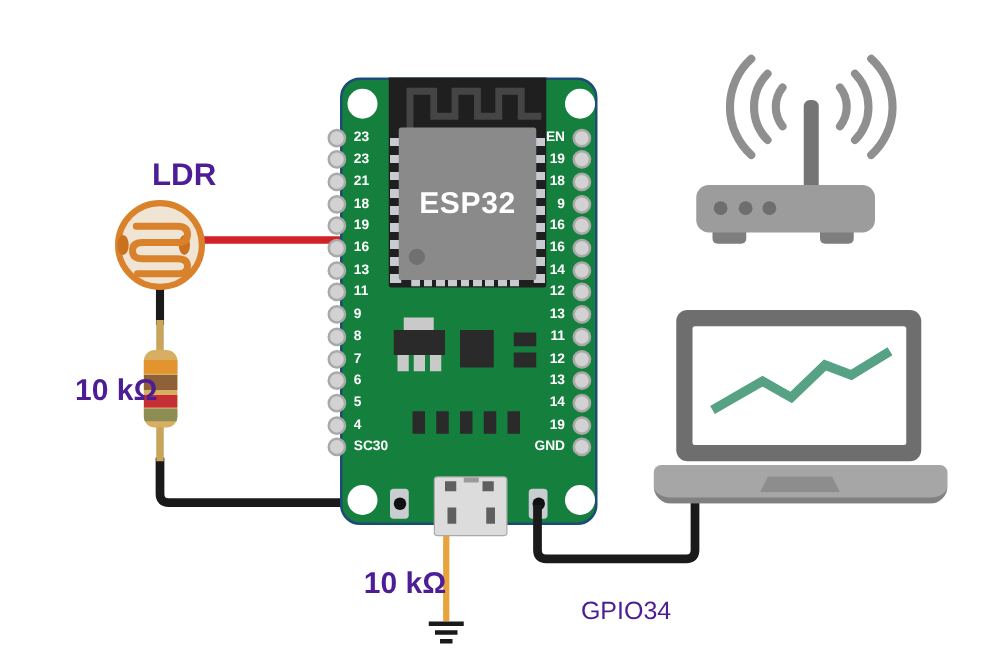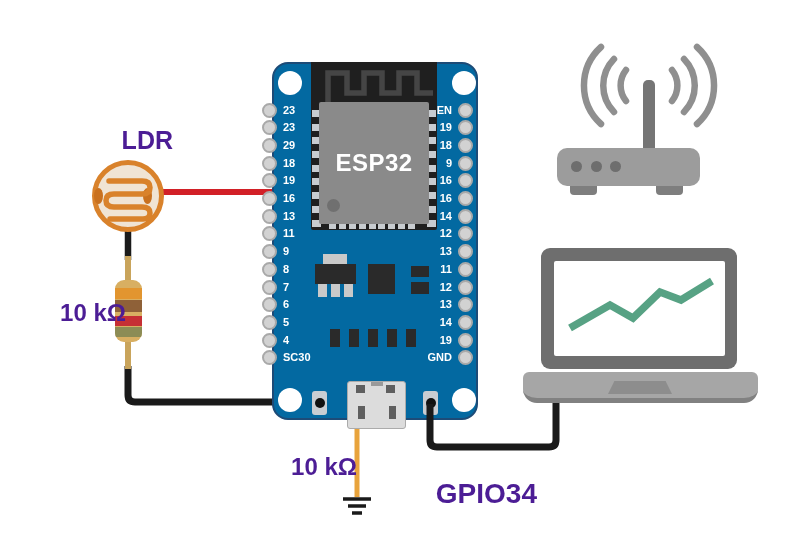--- a/index.html
+++ b/index.html
@@ -6,38 +6,38 @@
   .canvas{position:relative;width:800px;height:533px;background:#ffffff;overflow:hidden;
           font-family:"Liberation Sans",sans-serif;}
   .abs{position:absolute;}
   svg{position:absolute;left:0;top:0;overflow:visible;}
 
   
   .lbl{position:absolute;color:#4c1d95;text-align:right;white-space:nowrap;}
   .lbl.ldr{left:93px;top:126px;width:80px;font-size:25px;font-weight:700;}
   .lbl.res{left:42px;top:299px;width:84px;font-size:24px;font-weight:600;}
   .lbl.gndres{left:257px;top:453px;width:100px;font-size:24px;font-weight:600;}
-  .lbl.gpio{left:417px;top:478px;width:120px;font-size:28px;font-weight:700;}
+  .lbl.gpio{left:417px;top:478px;width:120px;font-size:20px;font-weight:400;}
 
   
   .ldr-body{left:92px;top:160px;width:62px;height:62px;border:5px solid #d9822b;
             border-radius:50%;background:#f0e4d4;}
   .ldr-bump{width:9px;height:16px;border-radius:50%;background:#c9711f;}
 
   
   .res-lead{width:6px;background:#c9a45b;left:125px;}
   .res-body{left:115px;top:280px;width:27px;height:62px;background:#d8af62;border-radius:9px;overflow:hidden;}
   .band{position:absolute;left:0;width:100%;}
   .band.b1{top:8px;height:11px;background:#e2952f;}
   .band.b2{top:20px;height:12px;background:#8f6138;}
   .band.b3{top:36px;height:10px;background:#c62f35;}
   .band.b4{top:47px;height:10px;background:#8c8c55;}
 
   
-  .board{left:272px;top:62px;width:206px;height:358px;background:#0369a1;
+  .board{left:272px;top:62px;width:206px;height:358px;background:#15803d;
          border:2px solid #1d4b77;border-radius:16px;box-sizing:border-box;}
   .hole{position:absolute;width:24px;height:24px;border-radius:50%;background:#fff;}
   .module{position:absolute;left:37px;top:-2px;width:126px;height:168px;background:#1f1f1f;
           border-radius:0 0 2px 2px;}
   .chipface{position:absolute;left:8px;top:40px;width:110px;height:122px;background:#8a8a8a;
             border-radius:2px;display:flex;align-items:center;justify-content:center;}
   .chipface span{color:#fff;font-size:24px;font-weight:700;letter-spacing:.5px;}
   .chipdot{position:absolute;left:8px;top:97px;width:13px;height:13px;border-radius:50%;background:#707070;}
   .padsL,.padsR{position:absolute;top:48px;width:9px;height:117px;
       background:repeating-linear-gradient(to bottom,#c8ccd0 0 7px,transparent 7px 13.7px);}
@@ -160,21 +160,21 @@
     <div class="prow">
         <i class="phole"></i>
         <b class="plbl">23</b>
       </div>
     <div class="prow">
         <i class="phole"></i>
         <b class="plbl">23</b>
       </div>
     <div class="prow">
         <i class="phole"></i>
-        <b class="plbl">29</b>
+        <b class="plbl">21</b>
       </div>
     <div class="prow">
         <i class="phole"></i>
         <b class="plbl">18</b>
       </div>
     <div class="prow">
         <i class="phole"></i>
         <b class="plbl">19</b>
       </div>
     <div class="prow">

